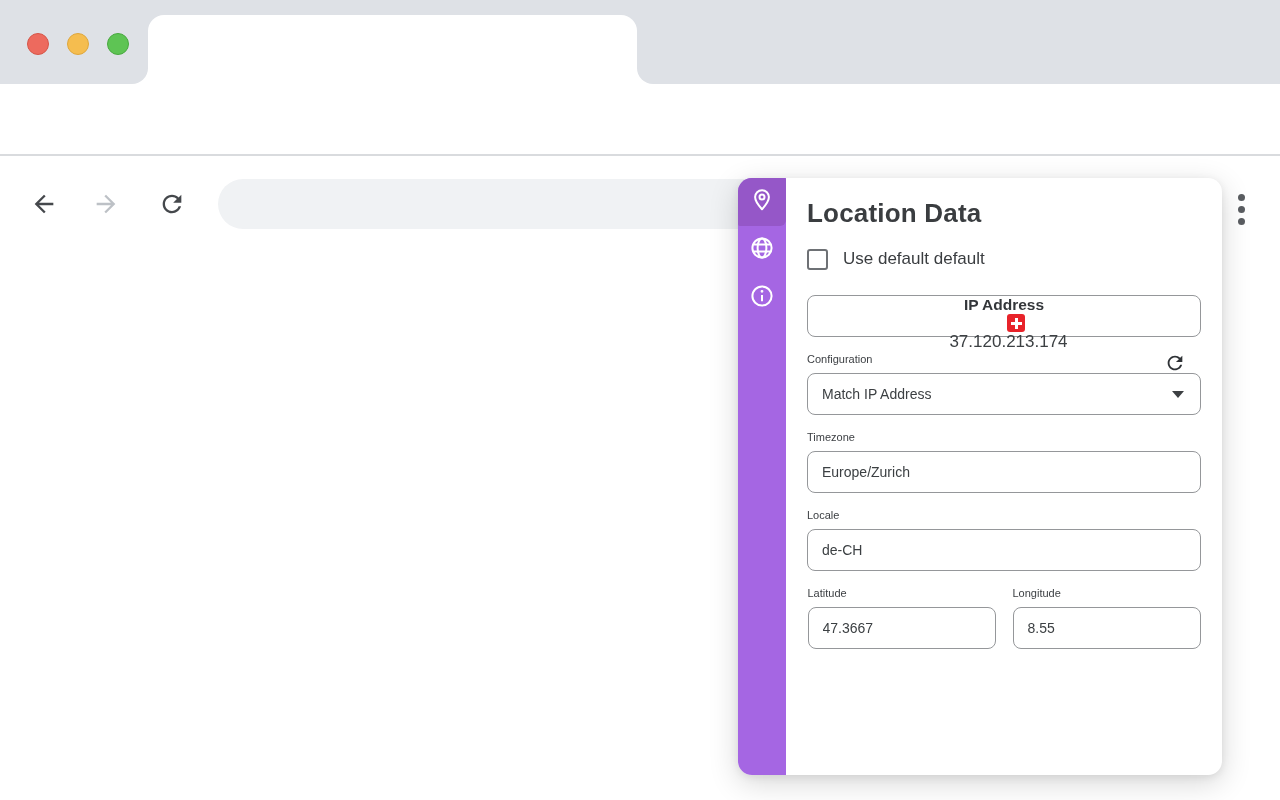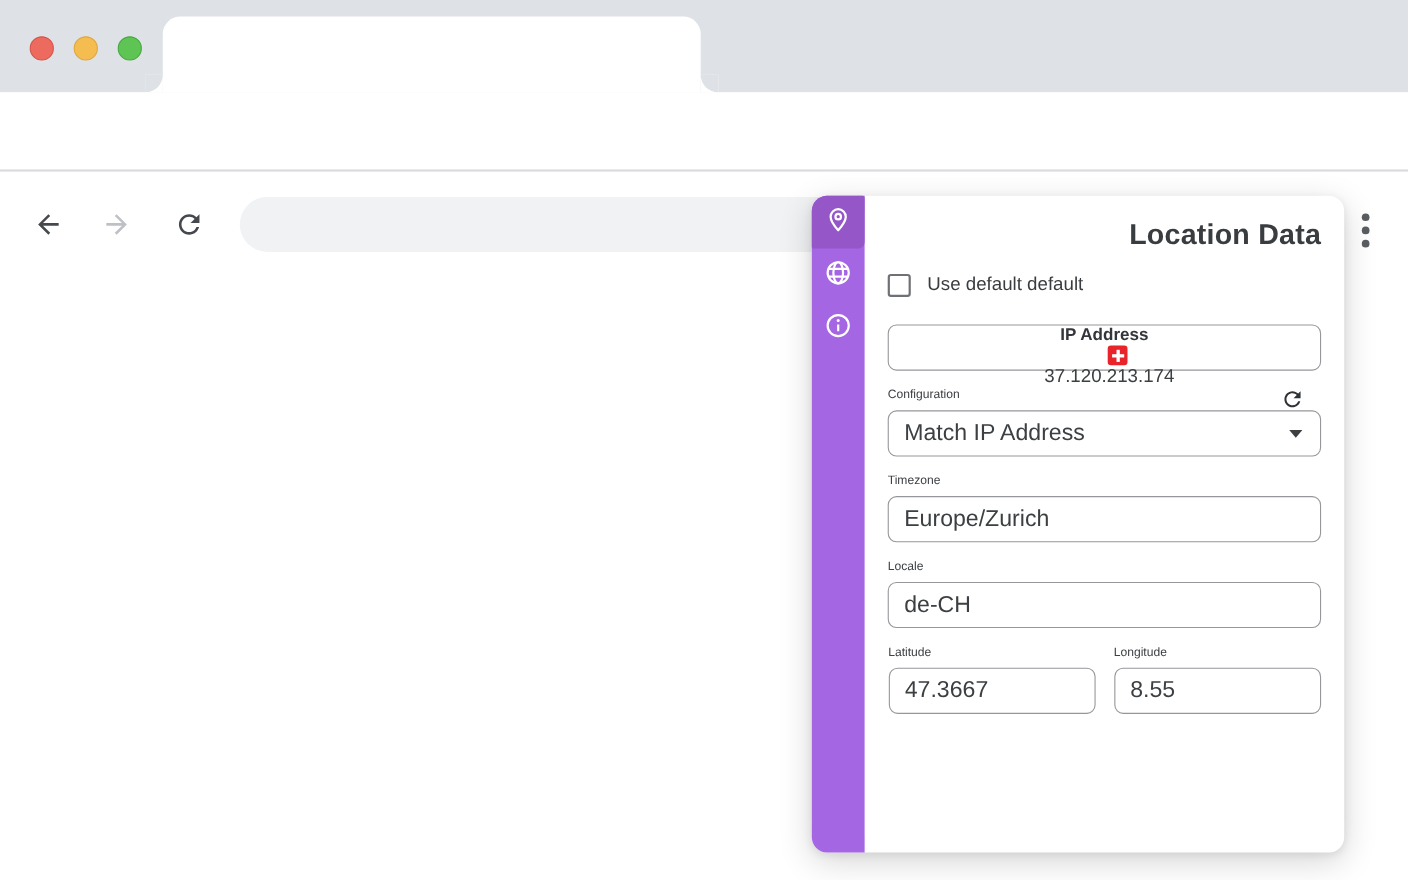--- a/index.html
+++ b/index.html
@@ -63,42 +63,42 @@
     display:flex; flex-direction:column;
   }
   .side-item {
     width:48px; height:48px; display:flex; align-items:center; justify-content:center;
     cursor:pointer;
   }
   .side-item.active { background:#9557c8; border-radius:14px 2px 6px 2px; }
 
   .panel-main { flex:1; padding:20px 21px 0 21px; position:relative; }
 
-  .panel-title { font-size:26px; font-weight:700; color:#3a3d40; letter-spacing:0.2px;text-align:right; }
+  .panel-title { font-size:26px; font-weight:700; color:#3a3d40; letter-spacing:0.2px; }
 
   .chk-row { margin-top:17px; display:flex; align-items:center; cursor:pointer; height:26px; }
   .chk-box { width:21px; height:21px; border:2px solid #6e7175; border-radius:3px; background:#fff; flex:none; }
   .chk-label { margin-left:15px; font-size:17px; color:#3a3d40; }
 
   .ip-box {
     margin-top:23px; height:42px; border:1px solid #95979a; border-radius:8px;
     display:flex; align-items:center; padding:0 13px; background:#fff;flex-direction:column;
   }
   .ip-label { font-size:15.5px; font-weight:700; color:#33363a; }
   .flag { width:18px; height:18px; border-radius:3px; background:#e8232a; margin-left:24px; position:relative; flex:none; }
   .flag::before { content:""; position:absolute; left:7.5px; top:3.5px; width:3px; height:11px; background:#fff; }
   .flag::after  { content:""; position:absolute; left:3.5px; top:7.5px; width:11px; height:3px; background:#fff; }
   .ip-value { margin-left:9px; font-size:17px; color:#3c4043; }
   .ip-refresh { margin-left:auto; width:24px; height:24px; cursor:pointer; display:flex; align-items:center; justify-content:center; }
 
   .fld-label { margin-top:16px; font-size:11px; color:#3d4044; }
   .fld-box, .fld-input {
     margin-top:8px; width:100%; height:42px;
     border:1px solid #95979a; border-radius:8px; background:#fff;
-    font-size:21px; color:#3c4043; font-family:"Liberation Sans", sans-serif;
+    font-size:14px; color:#3c4043; font-family:"Liberation Sans", sans-serif;
     padding:0 14px; outline:none;
   }
   .fld-select { display:flex; align-items:center; cursor:pointer; position:relative; }
   .caret { position:absolute; right:16px; top:50%; margin-top:-3px; width:0; height:0;
     border-left:6px solid transparent; border-right:6px solid transparent; border-top:7px solid #3d4043; }
 
   .coord-row { display:flex; gap:17px;justify-content:center; }
   .coord-col { width:188px; }
 </style>
 </head>

